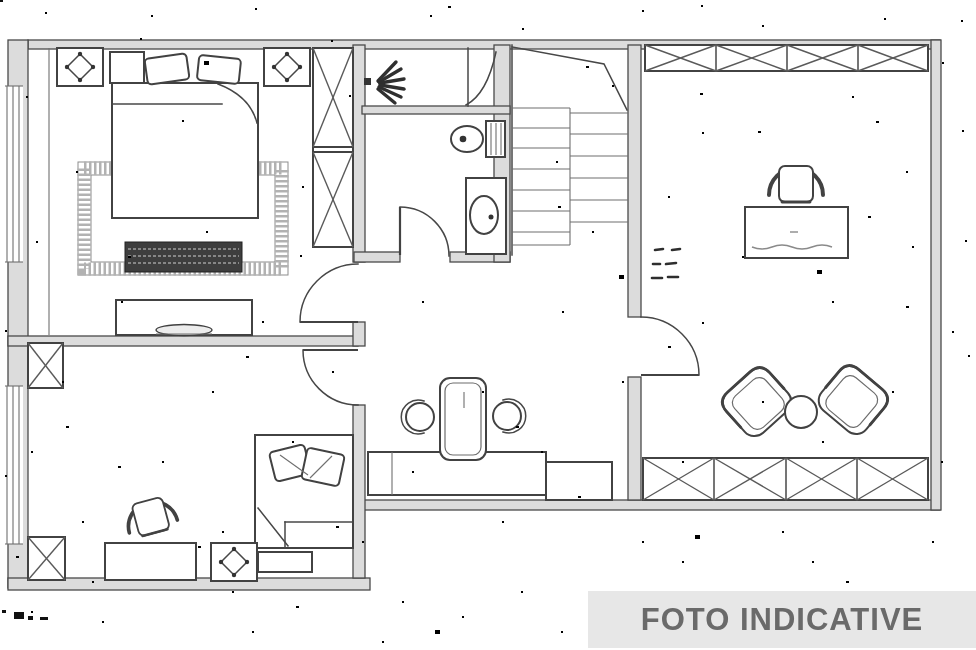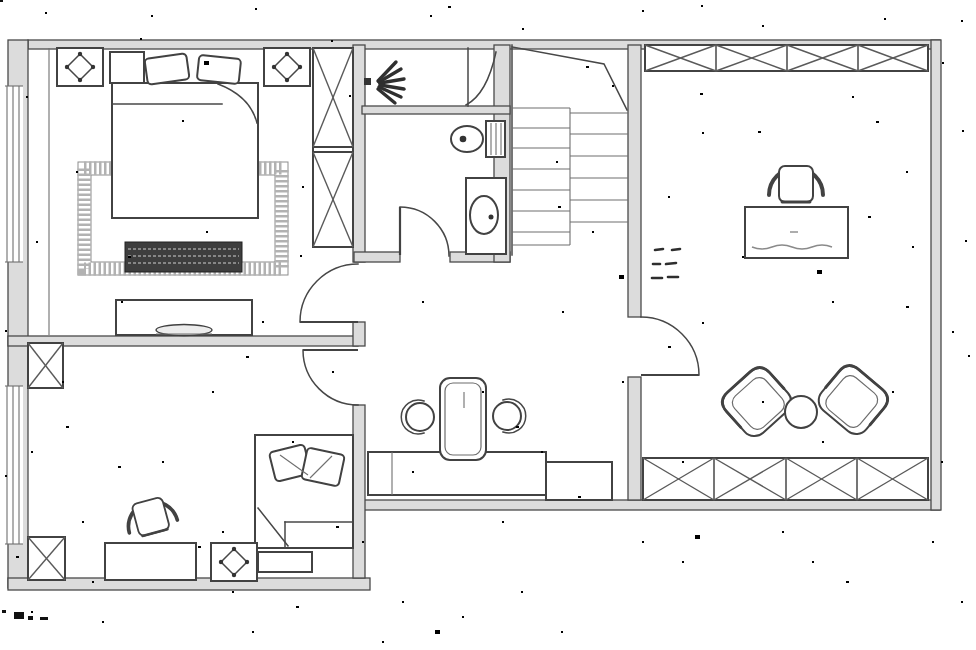--- a/index.html
+++ b/index.html
@@ -321,14 +321,17 @@
     </g>
   </svg>
 
   <div class="noise-a"></div>
   <div class="noise-b"></div>
   <div class="corner-mark" style="left:14px;top:612px;width:10px;height:7px;"></div>
   <div class="corner-mark" style="left:28px;top:616px;width:5px;height:4px;"></div>
   <div class="corner-mark" style="left:40px;top:617px;width:8px;height:3px;"></div>
   <div class="corner-mark" style="left:2px;top:610px;width:4px;height:3px;"></div>
 
+  <div class="banner" style="background: rgb(231, 231, 231);">
+    <span style="color: rgb(106, 106, 106);">FOTO INDICATIVE</span>
+  </div>
 
 </div>
 
 </body></html>

